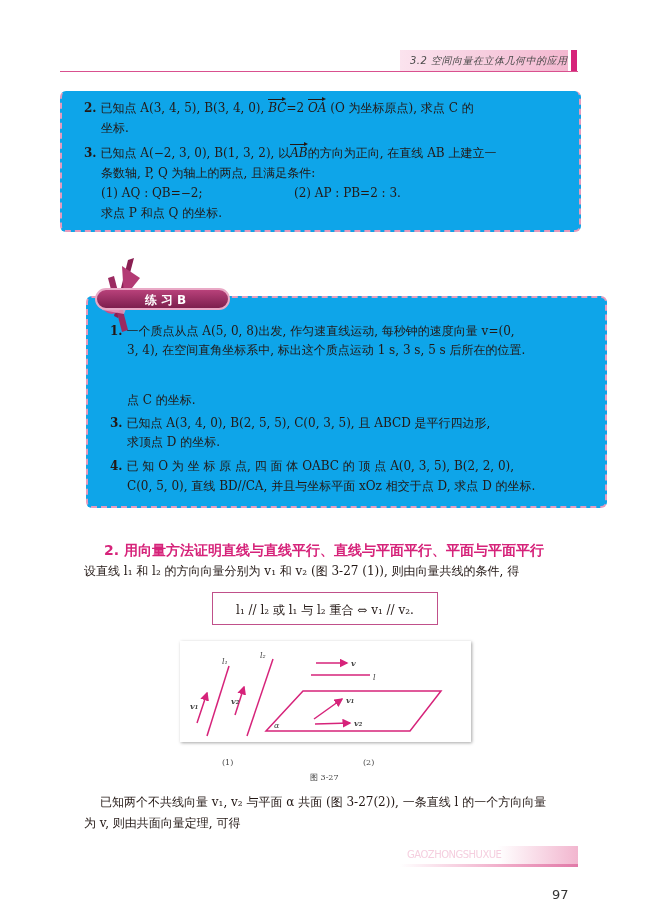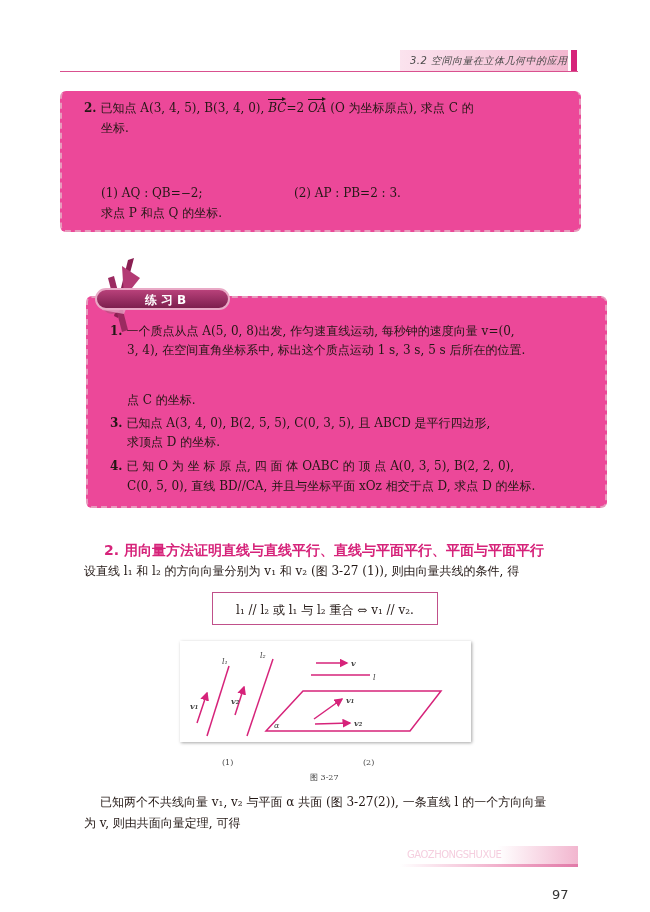--- a/index.html
+++ b/index.html
@@ -8,21 +8,21 @@
 
   
   .hdr-line { position: absolute; left: 60px; top: 71px; width: 518px; height: 1px; background: #d9508f; }
   .hdr-tab { position: absolute; left: 400px; top: 50px; width: 168px; height: 21px;
     background: linear-gradient(to right, #fbe3ee, #f3b8d0); }
   .hdr-tab span { position: absolute; left: 10px; top: 4px; font-family: "DejaVu Sans", sans-serif;
     font-size: 10px; font-style: italic; color: #4a4a4a; letter-spacing: 0.5px; white-space: nowrap; }
   .hdr-bar { position: absolute; left: 571px; top: 50px; width: 6px; height: 22px; background: #d6237a; }
 
   
-  .box { position: absolute; background: #ec4899; border: 2px dashed #e79bbd; border-radius: 6px; text-decoration: underline; }
+  .box { position: absolute; background: #0ea5e9; border: 2px dashed #e79bbd; border-radius: 6px; text-decoration: underline; }
   .box1 { left: 60px; top: 91px; width: 521px; height: 141px; border-top: none; border-left: 2px dashed #e79bbd; }
   .box2 { left: 55px; top: 296px; width: 521px; height: 212px; margin-left: 31px; }
 
   .item { position: absolute; left: 22px; font-size: 12px; line-height: 14px; white-space: nowrap; }
   .num { font-family: "DejaVu Serif", serif; font-weight: bold; margin-right: 4px; }
   .ind { position: absolute; left: 39px; font-size: 12px; line-height: 14px; white-space: nowrap; }
   .mi { font-style: italic; }
   .vec { position: relative; display: inline-block; font-style: italic; }
   .vec::before { content: ""; position: absolute; left: 0; right: 2px; top: -2px; height: 1px; background: #231815; }
   .vec::after { content: ""; position: absolute; right: 0; top: -4px; border-left: 4px solid #231815;
@@ -69,20 +69,24 @@
 </div>
 <div class="hdr-bar"></div>
 <div class="hdr-line"></div>
 
 <div class="box box1">
   <div class="item" style="top:10px">
     <span class="num">2.</span><span>已知点 A(3, 4, 5), B(3, 4, 0), </span><span class="vec">BC</span><span>=2 </span><span class="vec">OA</span><span> (O 为坐标原点), 求点 C 的</span>
   </div>
   <div class="ind" style="top:30px">坐标.</div>
 
+  <div class="item" style="top:55px">
+    <span class="num">3.</span><span>已知点 A(−2, 3, 0), B(1, 3, 2), 以</span><span class="vec">AB</span><span>的方向为正向, 在直线 AB 上建立一</span>
+  </div>
+  <div class="ind" style="top:75px">条数轴, P, Q 为轴上的两点, 且满足条件:</div>
   <div class="ind" style="top:95px">(1) AQ : QB=−2;</div>
   <div class="ind" style="top:95px; left:232px">(2) AP : PB=2 : 3.</div>
   <div class="ind" style="top:115px">求点 P 和点 Q 的坐标.</div>
 </div>
 
 <div class="box box2">
   <div class="item" style="top:26px">
     <span class="num">1.</span><span>一个质点从点 A(5, 0, 8)出发, 作匀速直线运动, 每秒钟的速度向量 v=(0,</span>
   </div>
   <div class="ind" style="top:45px">3, 4), 在空间直角坐标系中, 标出这个质点运动 1 s, 3 s, 5 s 后所在的位置.</div>

